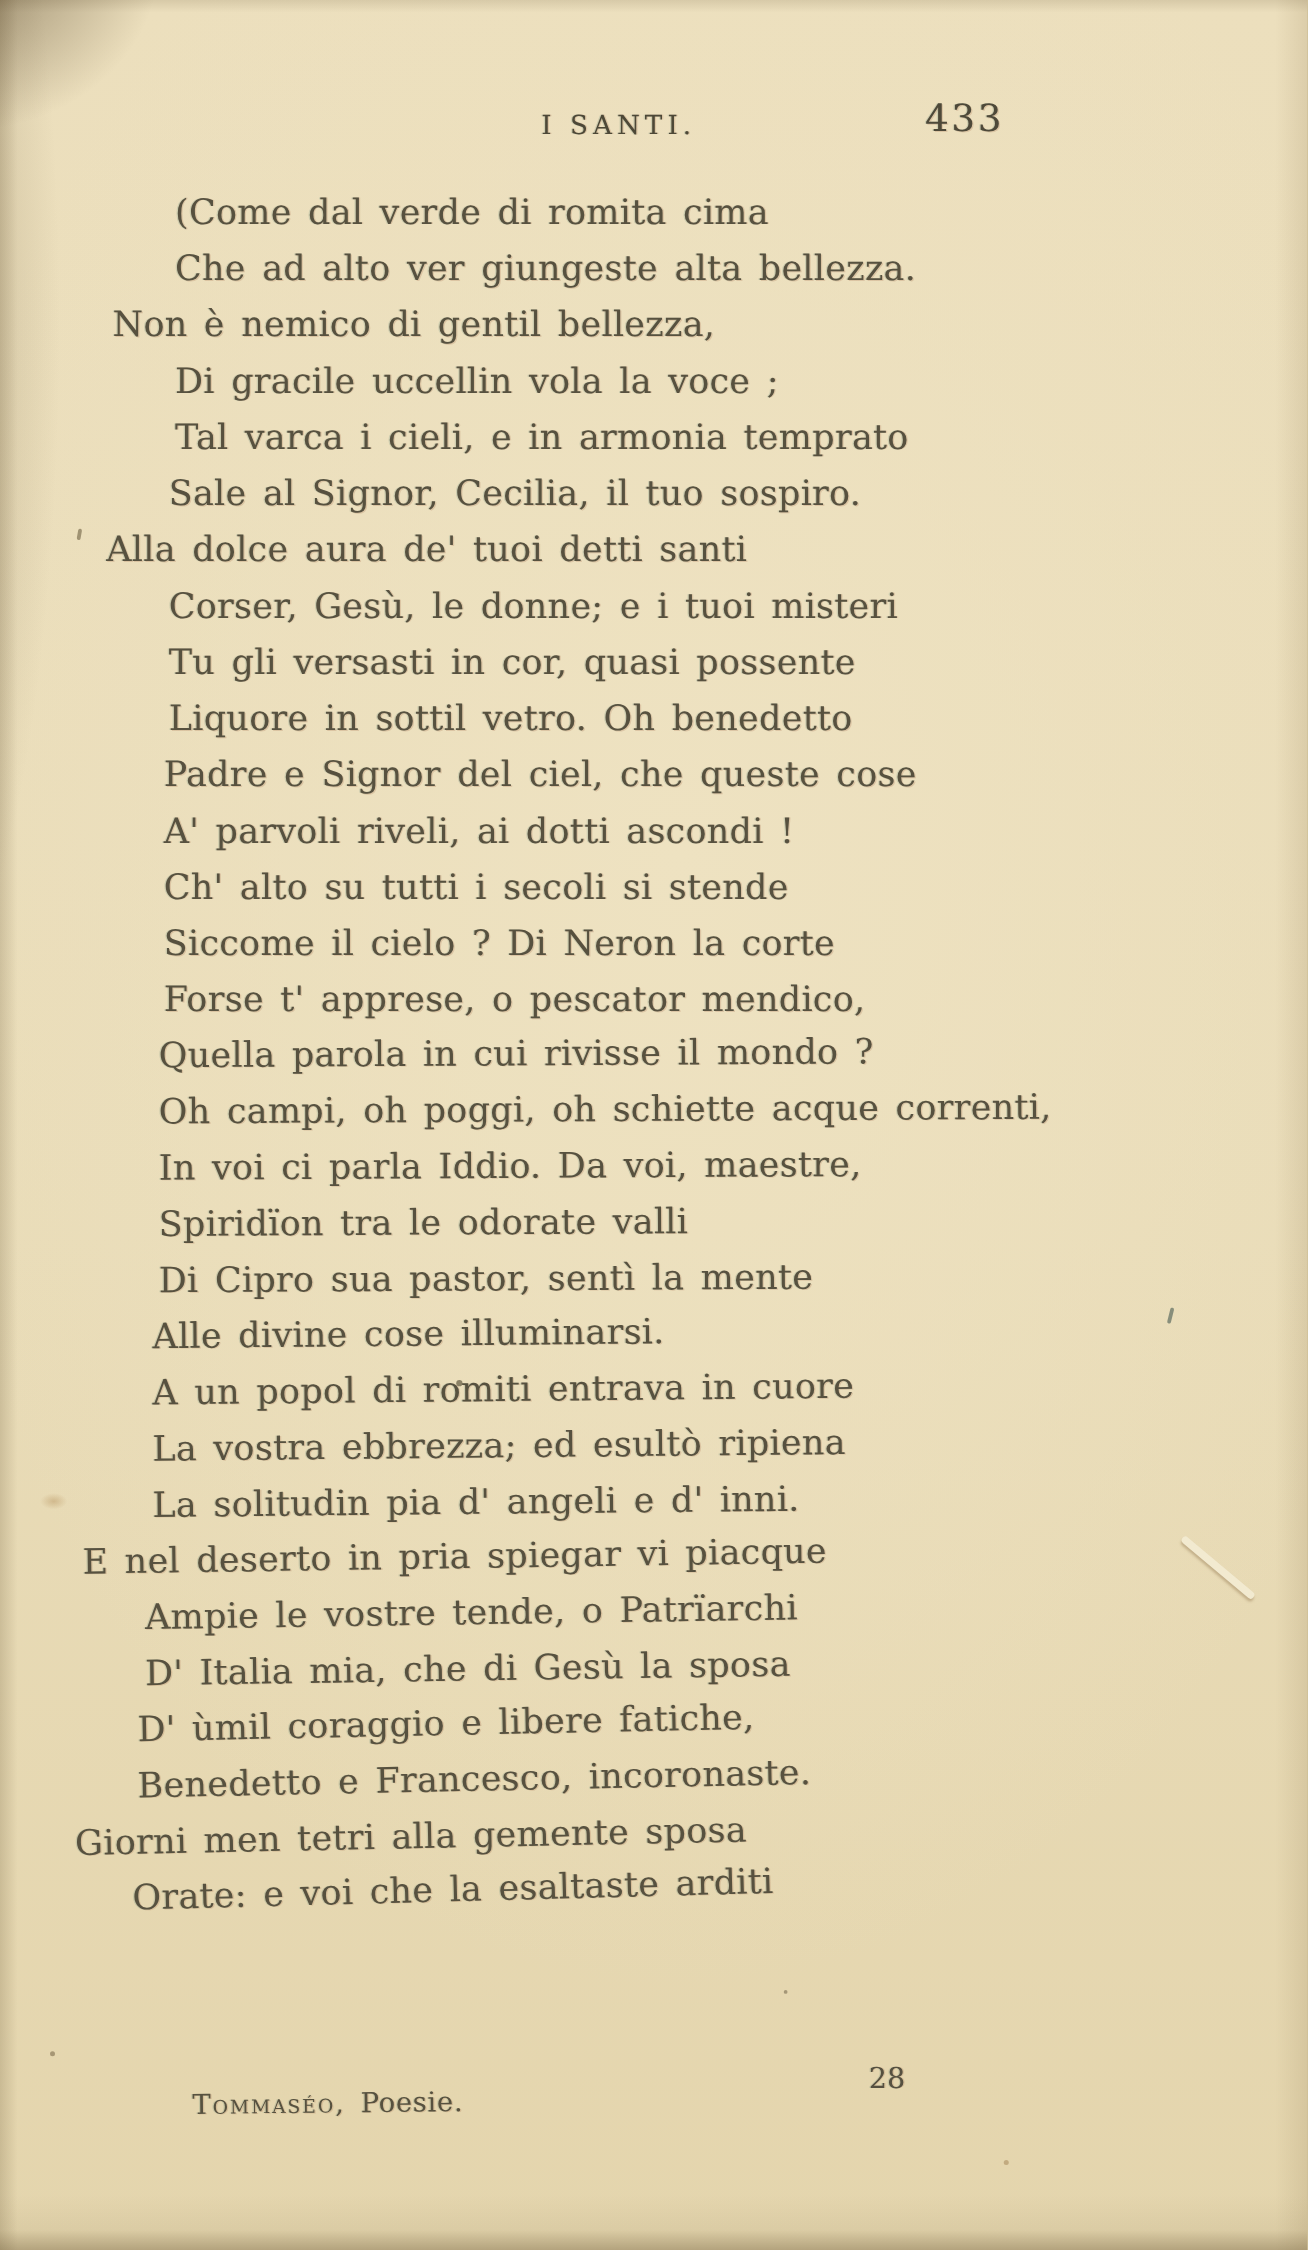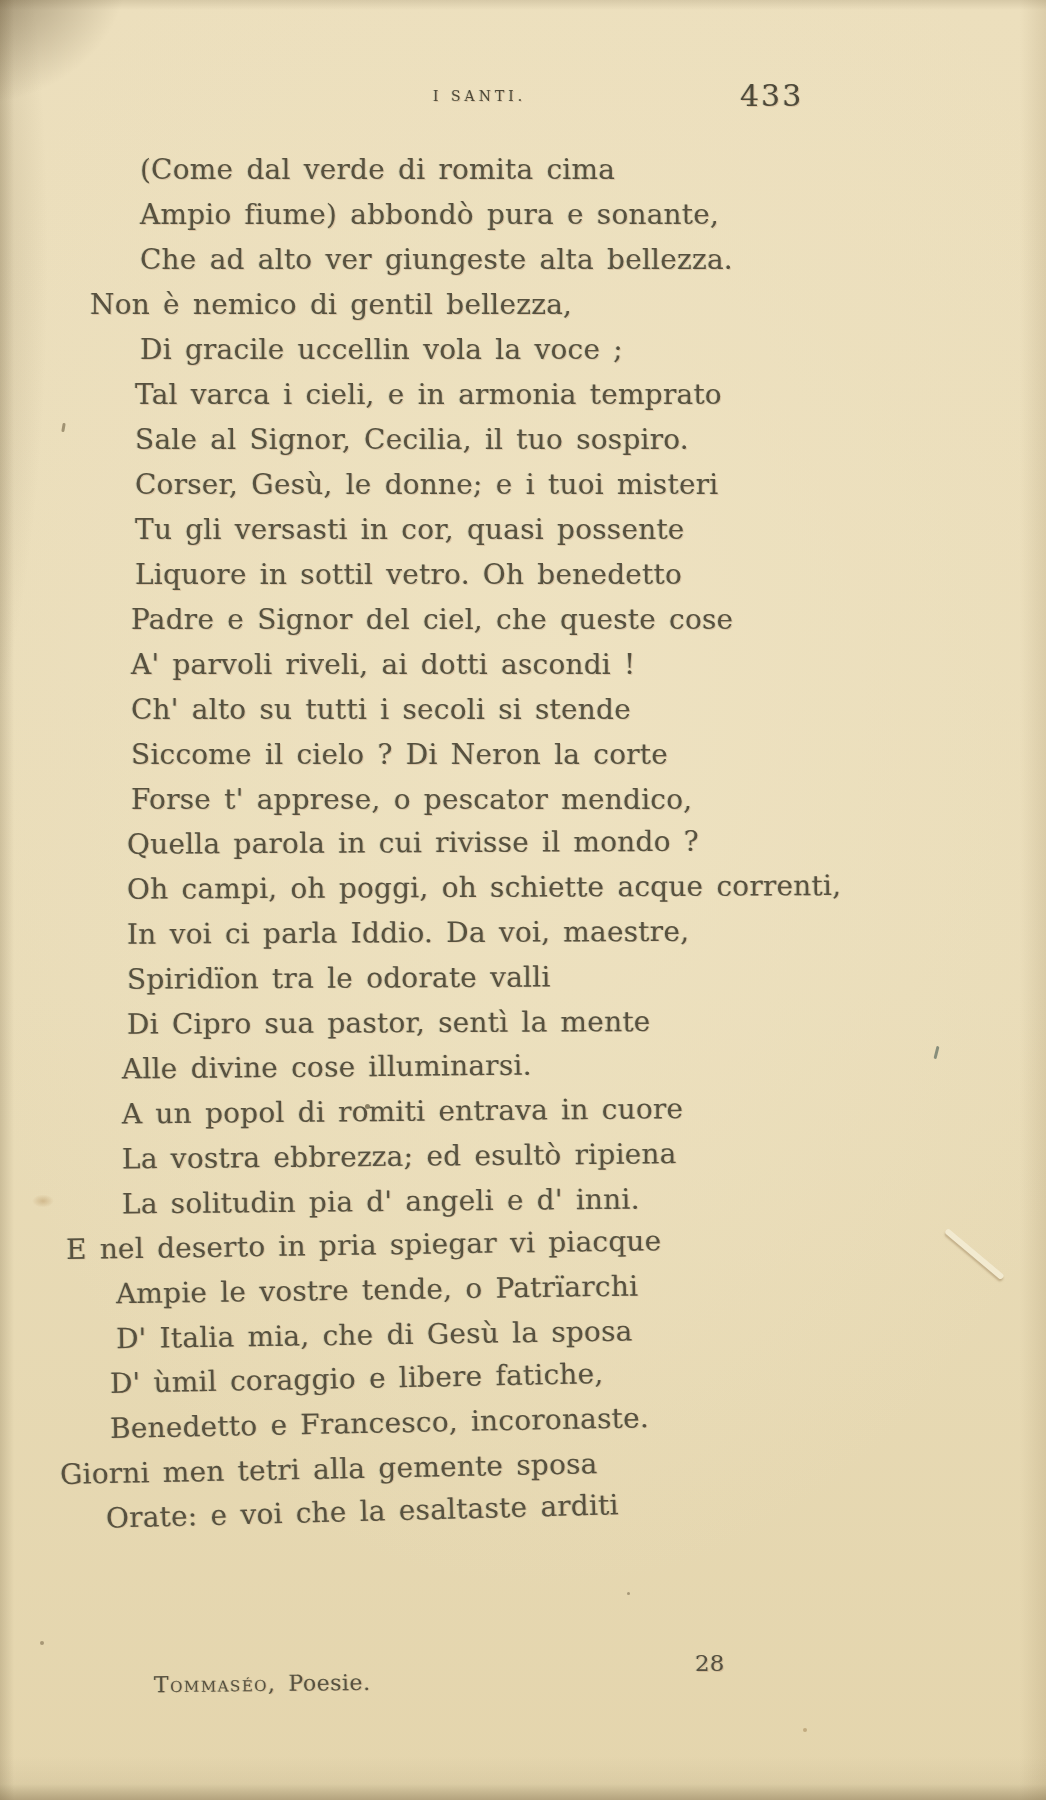--- a/index.html
+++ b/index.html
@@ -18,21 +18,21 @@
       linear-gradient(to left, rgba(140,118,78,.17), rgba(140,118,78,0) 26px),
       radial-gradient(900px 1300px at 52% 38%, #eee2c1 0%, rgba(238,226,193,0) 70%),
       linear-gradient(to bottom, #ecdfbd 0%, #e9dcb8 55%, #e4d5ad 100%);
   }
   .ink {
     color:#57513f;
     text-shadow:-1px 0 0 rgba(92,130,118,.22), 1px .5px 0 rgba(160,100,70,.22);
   }
   .running-header {
     position:absolute; left:433px; top:88px;
-    font-size:14px; letter-spacing:4px; color:#4d4837;
+    font-size:21px; letter-spacing:4px; color:#4d4837;
     white-space:nowrap;
   }
   .page-number {
     position:absolute; left:740px; top:78px;
     font-size:30px; letter-spacing:2px; color:#4e4939;
   }
   .poem {
     position:absolute; left:90px; top:147px; width:920px;
   }
   .poem-line {
@@ -96,26 +96,26 @@
 
 <div class="page">
 
   <div class="running-header ink">I SANTI.</div>
 
   <div class="page-number ink">433</div>
 
   <div class="poem">
 
   <div class="poem-line ink">(Come dal verde di romita cima</div>
-      <div class="poem-line ink">Ampio fiume) abbondò pura e sonante,</div>
       <div class="poem-line ink">Che ad alto ver giungeste alta bellezza.</div>
       <div class="poem-line ink flush">Non è nemico di gentil bellezza,</div>
       <div class="poem-line ink">Di gracile uccellin vola la voce ;</div>
       <div class="poem-line ink">Tal varca i cieli, e in armonia temprato</div>
       <div class="poem-line ink">Sale al Signor, Cecilia, il tuo sospiro.</div>
+      <div class="poem-line ink flush">Alla dolce aura de' tuoi detti santi</div>
       <div class="poem-line ink">Corser, Gesù, le donne; e i tuoi misteri</div>
       <div class="poem-line ink">Tu gli versasti in cor, quasi possente</div>
       <div class="poem-line ink">Liquore in sottil vetro. Oh benedetto</div>
       <div class="poem-line ink">Padre e Signor del ciel, che queste cose</div>
       <div class="poem-line ink">A' parvoli riveli, ai dotti ascondi !</div>
       <div class="poem-line ink">Ch' alto su tutti i secoli si stende</div>
       <div class="poem-line ink">Siccome il cielo ? Di Neron la corte</div>
       <div class="poem-line ink">Forse t' apprese, o pescator mendico,</div>
       <div class="poem-line ink">Quella parola in cui rivisse il mondo ?</div>
       <div class="poem-line ink">Oh campi, oh poggi, oh schiette acque correnti,</div>

